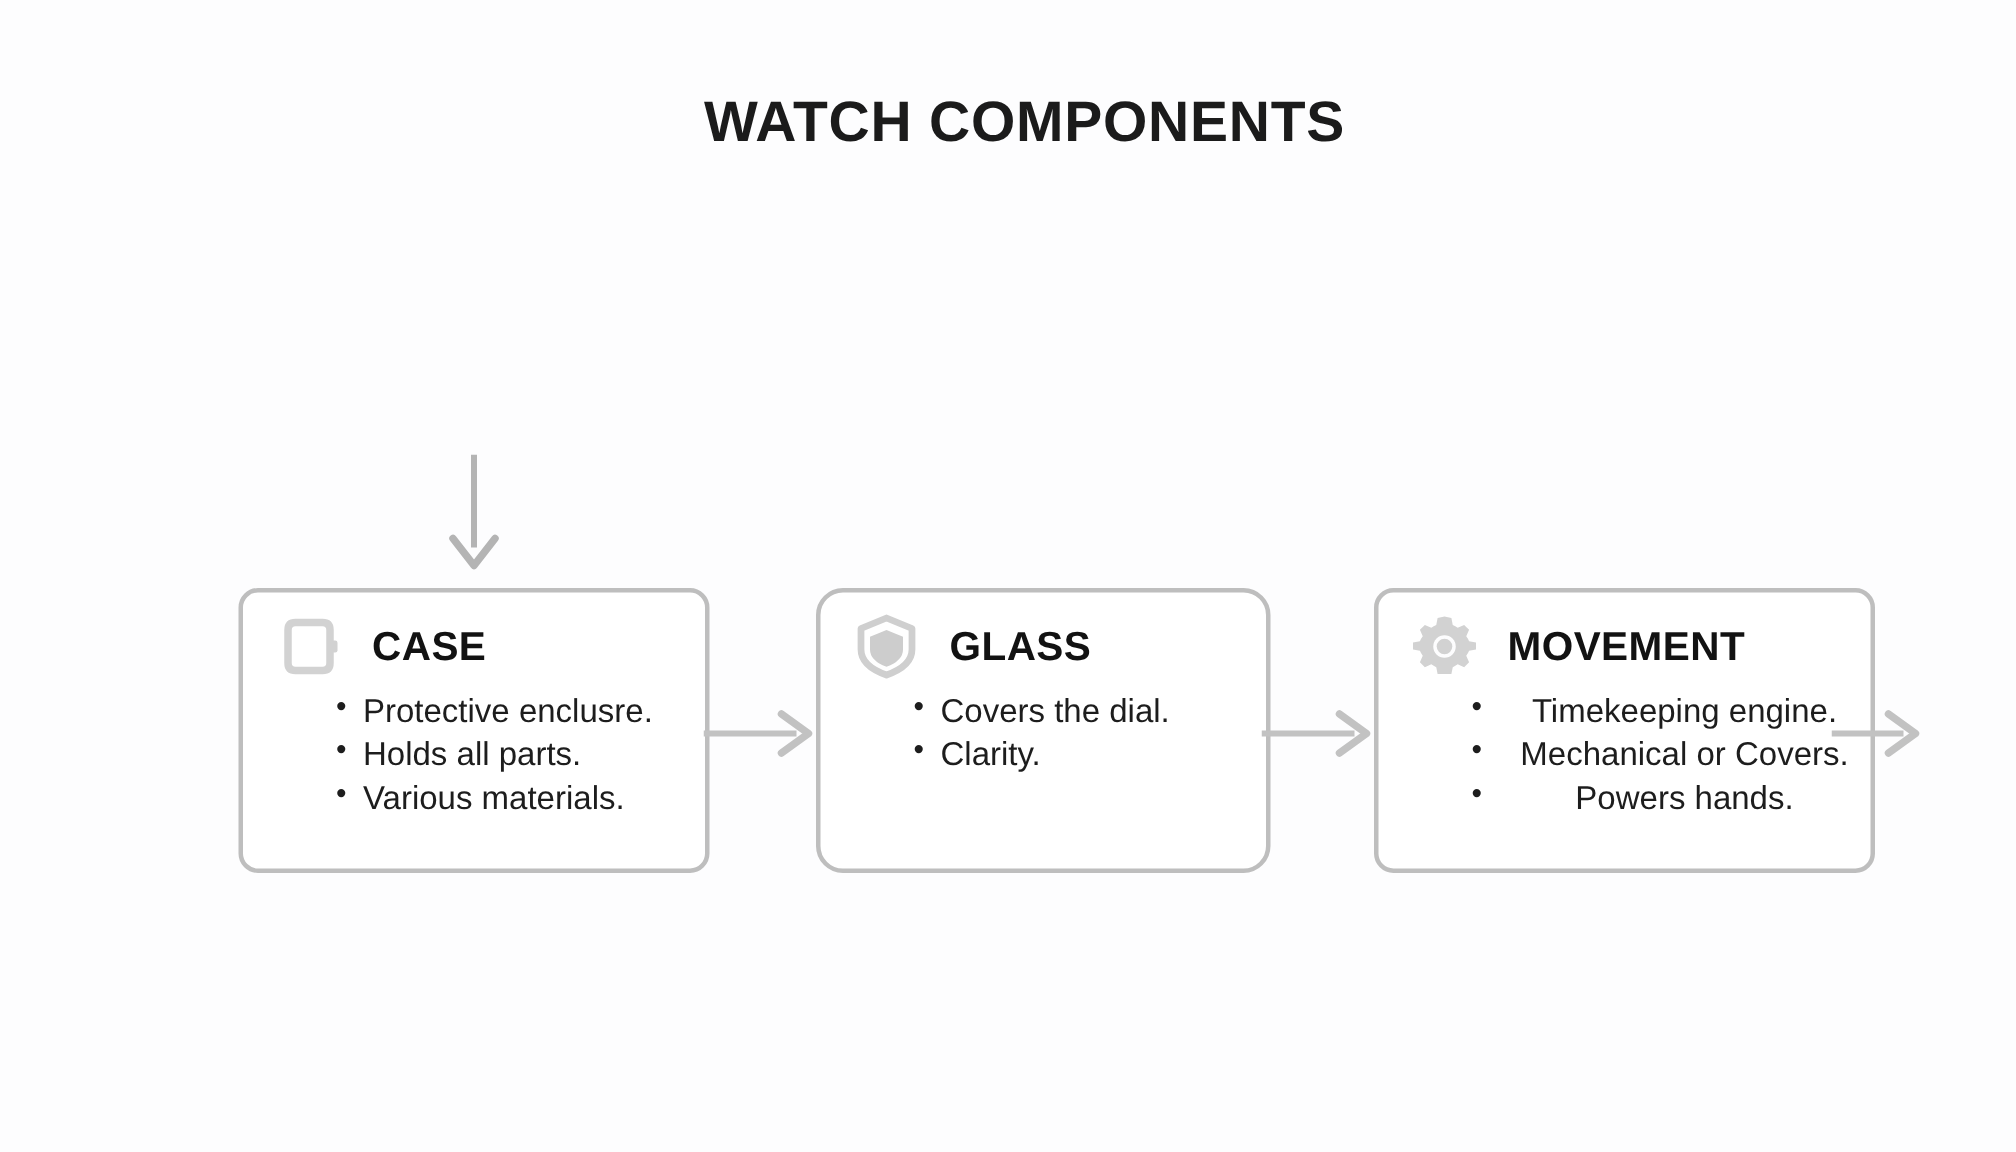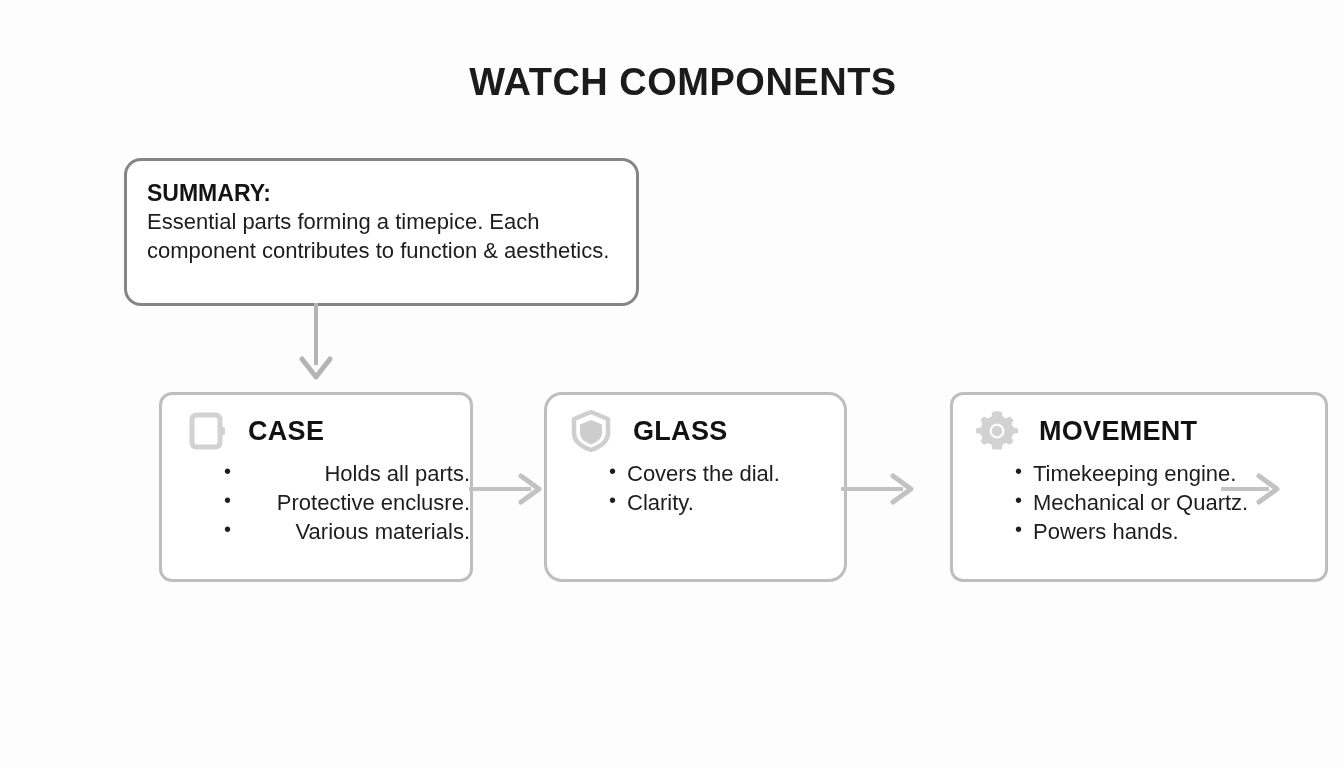--- a/index.html
+++ b/index.html
@@ -76,23 +76,23 @@
   
   .card {
     position: absolute;
     top: 392px;
     height: 190px;
     box-sizing: border-box;
     border: 3px solid #bebebe;
     border-radius: 13px;
     background: #ffffff;
   }
-  .card-case     { left: 148px;  width: 314px; text-align: right; }
+  .card-case     { left: 148px;  width: 314px; }
   .card-glass    { left: 533px;  width: 303px; border-radius: 18px; }
-  .card-movement { left: 939px;  width: 378px; }
+  .card-movement { left: 905px;  width: 334px; text-align: center; }
 
   .card-head {
     display: flex;
     align-items: center;
     padding: 16px 0 0 20px;
     height: 56px;
     box-sizing: border-box;
   }
   .card-icon {
     width: 48px;
@@ -141,41 +141,37 @@
   .arrow-2 { left: 830px; }
   .arrow-3 { left: 1210px; width: 62px; }
 </style>
 </head>
 <body>
 
 <div id="canvas">
 
   <div class="page-title">WATCH COMPONENTS</div>
 
-  <div class="summary-box">
-    <div class="summary-heading">SUMMARY:</div>
-    <div class="summary-text">Essential parts forming a timepice. Each component contributes to function &amp; aesthetics.</div>
-  </div>
 
   <svg class="v-connector" viewBox="0 0 44 80">
     <line x1="22" y1="0" x2="22" y2="62" stroke="#b4b4b4" stroke-width="4"></line>
     <polyline points="8,56 22,74 36,56" fill="none" stroke="#b4b4b4" stroke-width="5" stroke-linecap="round" stroke-linejoin="round"></polyline>
   </svg>
 
   <div class="card card-case">
     <div class="card-head">
       <svg class="card-icon" viewBox="0 0 48 48">
         <path d="M10 13 q0-5 5-5 h18 q5 0 5 5 v22 q0 5 -5 5 h-18 q-5 0 -5 -5 z" fill="none" stroke="#d2d2d2" stroke-width="5" stroke-linejoin="round"></path>
         <rect x="39" y="20" width="4" height="8" rx="1.5" fill="#d2d2d2"></rect>
       </svg>
       <div class="card-title">CASE</div>
     </div>
     <ul class="card-bullets">
+      <li>Protective enclusre.</li>
       <li>Holds all parts.</li>
-      <li>Protective enclusre.</li>
       <li>Various materials.</li>
     </ul>
   </div>
 
   <svg class="h-arrow arrow-1" viewBox="0 0 78 42">
     <line x1="0" y1="21" x2="62" y2="21" stroke="#c2c2c2" stroke-width="4"></line>
     <polyline points="52,8 70,21 52,34" fill="none" stroke="#c2c2c2" stroke-width="5" stroke-linecap="round" stroke-linejoin="round"></polyline>
   </svg>
 
   <div class="card card-glass">
@@ -201,21 +197,21 @@
     <div class="card-head">
       <svg class="card-icon" viewBox="0 0 48 48">
         <path fill="#d2d2d2" d="M24 4 l4.6 1.0 0.9 4.6 a15 15 0 0 1 3.3 1.9 l4.3-1.9 3.3 3.3 -1.9 4.3 a15 15 0 0 1 1.9 3.3 l4.6 0.9 0 4.6 -4.6 0.9 a15 15 0 0 1 -1.9 3.3 l1.9 4.3 -3.3 3.3 -4.3-1.9 a15 15 0 0 1 -3.3 1.9 l-0.9 4.6 -4.6 0 -4.6 0 -0.9-4.6 a15 15 0 0 1 -3.3 -1.9 l-4.3 1.9 -3.3-3.3 1.9-4.3 a15 15 0 0 1 -1.9 -3.3 l-4.6-0.9 0-4.6 4.6-0.9 a15 15 0 0 1 1.9 -3.3 l-1.9-4.3 3.3-3.3 4.3 1.9 a15 15 0 0 1 3.3 -1.9 l0.9-4.6 z"></path>
         <circle cx="24" cy="24" r="7.5" fill="#fdfdfe"></circle>
         <circle cx="24" cy="24" r="5.2" fill="#d2d2d2"></circle>
       </svg>
       <div class="card-title">MOVEMENT</div>
     </div>
     <ul class="card-bullets">
       <li>Timekeeping engine.</li>
-      <li>Mechanical or Quartz.</li>
+      <li>Mechanical or Covers.</li>
       <li>Powers hands.</li>
     </ul>
   </div>
 
   <svg class="h-arrow arrow-3" viewBox="0 0 62 42">
     <line x1="0" y1="21" x2="48" y2="21" stroke="#c2c2c2" stroke-width="4"></line>
     <polyline points="38,8 56,21 38,34" fill="none" stroke="#c2c2c2" stroke-width="5" stroke-linecap="round" stroke-linejoin="round"></polyline>
   </svg>
 
 </div>

